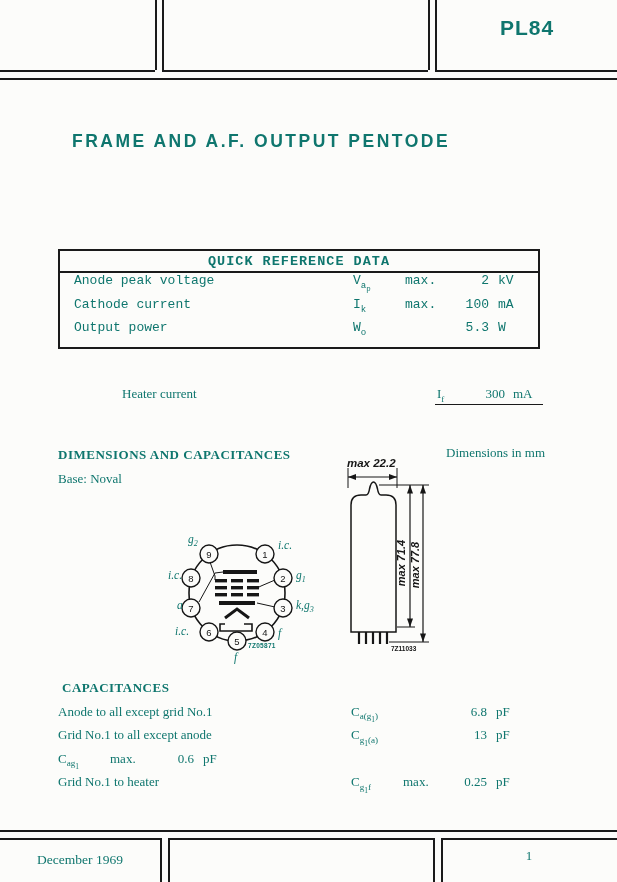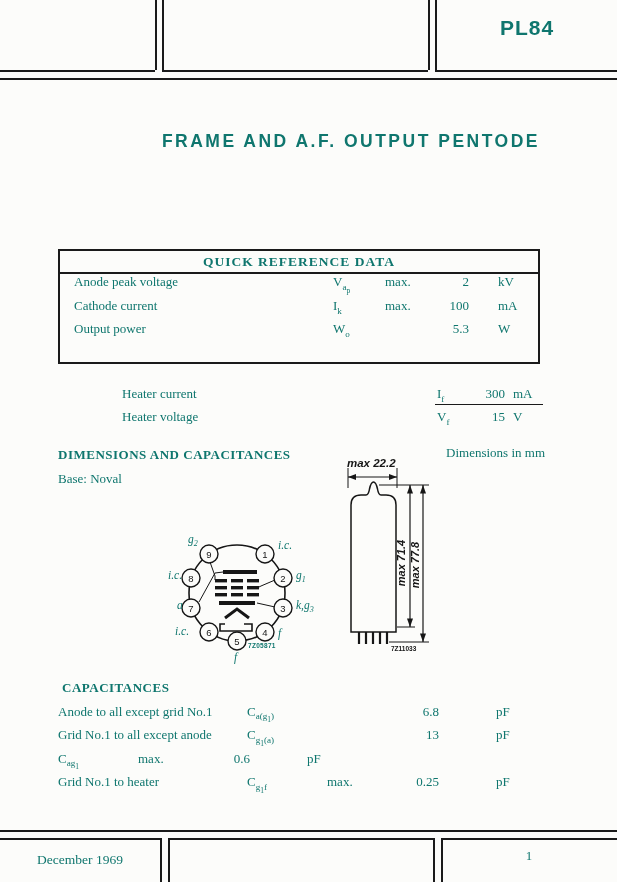--- a/index.html
+++ b/index.html
@@ -12,41 +12,41 @@
   sub sub{font-size:82%;}
 
   
   .product{position:absolute;left:437px;top:16px;width:180px;text-align:center;
            font-family:"Liberation Sans","DejaVu Sans",sans-serif;font-weight:bold;
            font-size:21px;letter-spacing:1px;}
   .footer-date{position:absolute;left:0;top:852px;width:160px;text-align:center;font-size:13.5px;}
   .footer-page{position:absolute;left:441px;top:848px;width:176px;text-align:center;font-size:13px;}
 
   
-  .doc-title{position:absolute;left:60px;top:131px;width:480px;text-align:right;
+  .doc-title{position:absolute;left:72px;top:131px;width:480px;text-align:left;
              font-family:"Liberation Sans","DejaVu Sans",sans-serif;font-weight:bold;
              font-size:17.5px;letter-spacing:2.5px;}
   .intro{position:absolute;left:60px;top:197px;width:482px;line-height:20px;}
   .intro .l1{word-spacing:2.5px;}
 
   
   .drow{display:flex;align-items:baseline;}
   .dlabel{flex:1 1 auto;}
   .dsym{flex:0 0 52px;}
   .dqual{flex:0 0 44px;}
   .dval{flex:0 0 40px;text-align:right;}
-  .dunit{flex:0 0 40px;padding-left:9px;margin-left:20px;}
+  .dunit{flex:0 0 40px;padding-left:9px;}
 
   
   .qrd{position:absolute;left:58px;top:249px;width:478px;border:2px solid #1a1a1a;}
   .qrd-title{text-align:center;font-weight:bold;letter-spacing:1px;font-size:13.5px;
              padding:3px 0 2px 0;border-bottom:2px solid #1a1a1a;}
   .qrd .drow{height:23.5px;align-items:flex-start;padding-left:14px;}
   .qrd .drow:first-of-type{margin-top:3px;}
-  .qrd{padding-bottom:17px;}
+  .qrd{padding-bottom:3px;font-family:Liberation Mono, monospace;}
 
   
   .heating-line{position:absolute;left:58px;top:362px;}
   .heat-row{position:absolute;height:18px;}
   .heat-label{position:absolute;left:122px;}
   .heat-grp{position:absolute;left:437px;width:104px;display:flex;align-items:baseline;}
   .heat-grp .hs{flex:0 0 28px;}
   .heat-grp .hv{flex:0 0 40px;text-align:right;}
   .heat-grp .hu{flex:0 0 30px;padding-left:8px;}
   .heat-rule{position:absolute;left:435px;top:404px;width:108px;border-top:1.5px solid #1a1a1a;}
@@ -62,21 +62,21 @@
   .pin-lbl{position:absolute;font-style:italic;font-size:11.5px;line-height:11px;}
   .pin-code{position:absolute;left:80px;top:114px;font-size:6.5px;font-weight:bold;
             font-family:"Liberation Sans","DejaVu Sans",sans-serif;letter-spacing:.3px;}
 
   
   .tube{position:absolute;left:333px;top:455px;width:135px;height:205px;}
 
   
   .cap-head{position:absolute;left:62px;top:680px;font-weight:bold;letter-spacing:.5px;}
   .cap-rows{position:absolute;left:58px;top:700px;width:478px;}
-  .cap-rows .drow{height:23.5px;align-items:center;gap:28px;}
+  .cap-rows .drow{height:23.5px;align-items:center;}
 
   .svgtxt{font-family:"Liberation Sans","DejaVu Sans",sans-serif;}
 </style>
 </head>
 <body>
 
 <div class="page">
 
   <div>
     <div class="vline" style="left:155px;top:0;height:70px;"></div>
@@ -119,28 +119,20 @@
 
   <div class="heat-row" style="left:0;top:386px;width:617px;text-decoration:underline;">
     <span class="heat-label">Heater current</span>
     <span class="heat-grp">
       <span class="hs">I<sub>f</sub></span>
       <span class="hv">300</span>
       <span class="hu">mA</span>
     </span>
   </div>
   <div class="heat-rule"></div>
-  <div class="heat-row" style="left:0;top:409px;width:617px;">
-    <span class="heat-label">Heater voltage</span>
-    <span class="heat-grp">
-      <span class="hs">V<sub>f</sub></span>
-      <span class="hv">15</span>
-      <span class="hu">V</span>
-    </span>
-  </div>
 
   <div class="dim-head">DIMENSIONS AND CAPACITANCES</div>
   <div class="dim-note">Dimensions in mm</div>
   <div class="base-label">Base: Noval</div>
 
   <div class="pinout">
     <svg width="155" height="138" viewBox="0 0 155 138">
       <circle cx="69" cy="65" r="48" fill="none" stroke="#161616" stroke-width="1.6"></circle>
 
       <g fill="#161616" stroke="none">

